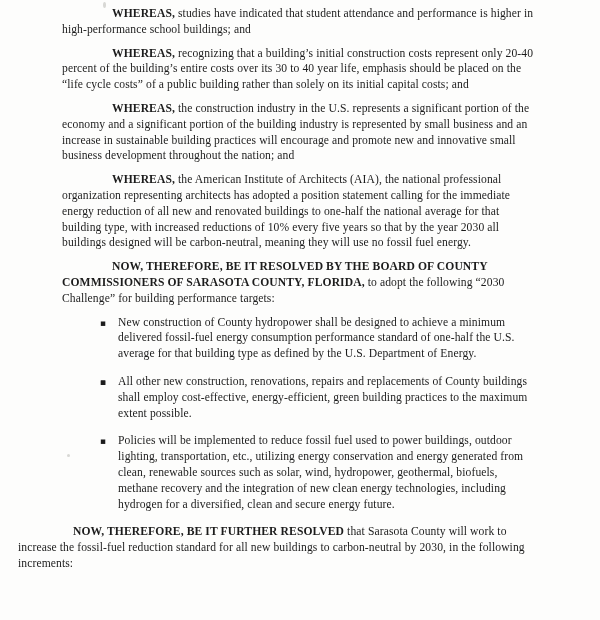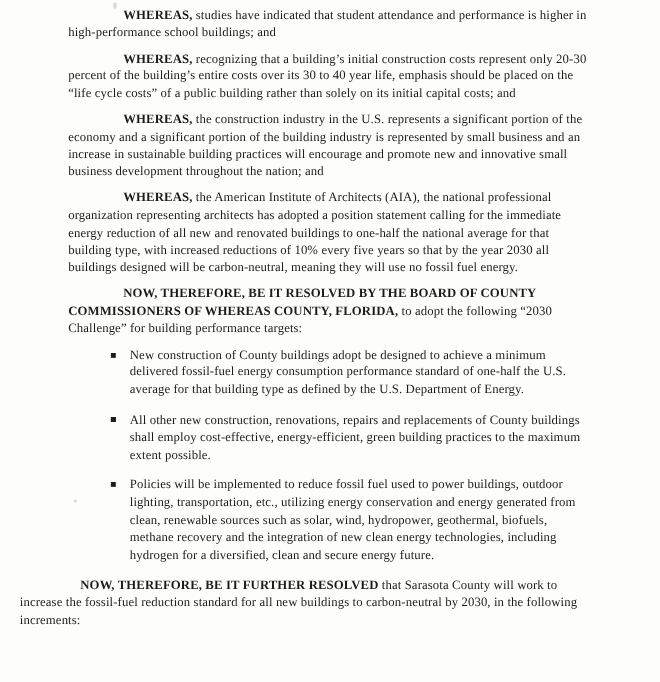--- a/index.html
+++ b/index.html
@@ -54,32 +54,32 @@
   #speckle-top { left: 103px; top: 2px; width: 3px; height: 6px; }
   #speckle-mid { left: 67px; top: 454px; width: 3px; height: 3px; }
 </style>
 </head>
 <body>
 
 <div class="page">
 
   <p class="para"><span class="lead">WHEREAS,</span><span> studies have indicated that student attendance and performance is higher in high-performance school buildings; and</span></p>
 
-  <p class="para"><span class="lead">WHEREAS,</span><span> recognizing that a building’s initial construction costs represent only 20-30 percent of the building’s entire costs over its 30 to 40 year life, emphasis should be placed on the “life cycle costs” of a public building rather than solely on its initial capital costs; and</span></p>
+  <p class="para"><span class="lead">WHEREAS,</span><span> recognizing that a building’s initial construction costs represent only 20-40 percent of the building’s entire costs over its 30 to 40 year life, emphasis should be placed on the “life cycle costs” of a public building rather than solely on its initial capital costs; and</span></p>
 
   <p class="para"><span class="lead">WHEREAS,</span><span> the construction industry in the U.S. represents a significant portion of the economy and a significant portion of the building industry is represented by small business and an increase in sustainable building practices will encourage and promote new and innovative small business development throughout the nation; and</span></p>
 
   <p class="para"><span class="lead">WHEREAS,</span><span> the American Institute of Architects (AIA), the national professional organization representing architects has adopted a position statement calling for the immediate energy reduction of all new and renovated buildings to one-half the national average for that building type, with increased reductions of 10% every five years so that by the year 2030 all buildings designed will be carbon-neutral, meaning they will use no fossil fuel energy.</span></p>
 
-  <p class="para"><span class="lead">NOW, THEREFORE, BE IT RESOLVED BY THE BOARD OF COUNTY COMMISSIONERS OF WHEREAS COUNTY, FLORIDA,</span><span> to adopt the following “2030 Challenge” for building performance targets:</span></p>
+  <p class="para"><span class="lead">NOW, THEREFORE, BE IT RESOLVED BY THE BOARD OF COUNTY COMMISSIONERS OF SARASOTA COUNTY, FLORIDA,</span><span> to adopt the following “2030 Challenge” for building performance targets:</span></p>
 
   <ul class="bullets">
     <li>
       <span class="marker">▪</span>
-      <span>New construction of County buildings adopt be designed to achieve a minimum delivered fossil-fuel energy consumption performance standard of one-half the U.S. average for that building type as defined by the U.S. Department of Energy.</span>
+      <span>New construction of County hydropower shall be designed to achieve a minimum delivered fossil-fuel energy consumption performance standard of one-half the U.S. average for that building type as defined by the U.S. Department of Energy.</span>
     </li>
     <li>
       <span class="marker">▪</span>
     </li>
     <li>
       <span class="marker">▪</span>
       <span>All other new construction, renovations, repairs and replacements of County buildings shall employ cost-effective, energy-efficient, green building practices to the maximum extent possible.</span>
     </li>
     <li>
       <span class="marker">▪</span>

